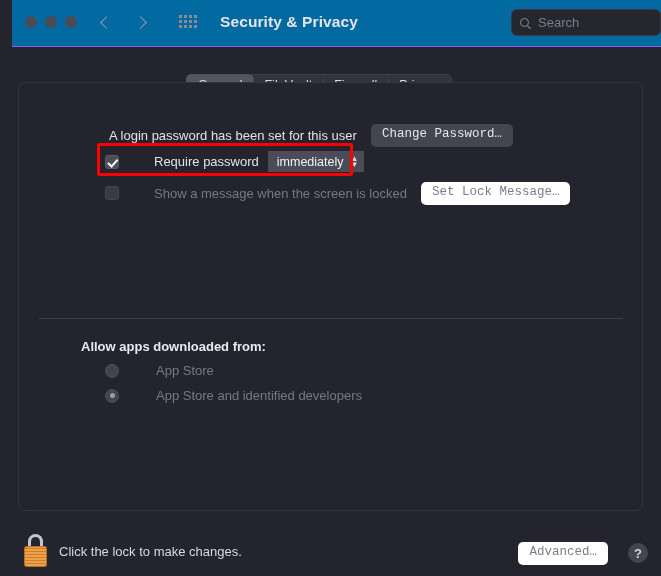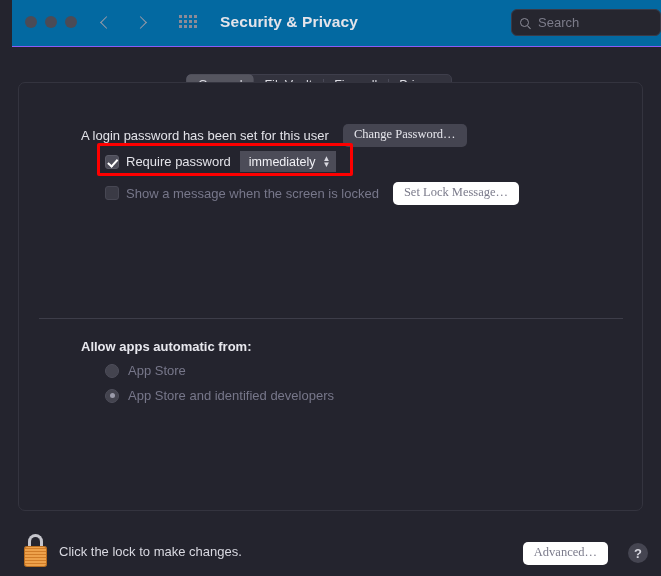--- a/index.html
+++ b/index.html
@@ -184,35 +184,36 @@
     border-radius: 7px;
     box-sizing: border-box;
   }
 
   .row { position: absolute; display: flex; align-items: center; }
 
   .label-text {
     font-size: 13px;
     color: #e2e2e8;
     white-space: nowrap;
+    margin-left: 28px;
   }
   .label-text.dim { color: #77778a; }
   .section-title {
     font-size: 13px;
     font-weight: bold;
     color: #e8e8ee;
     white-space: nowrap;
   }
 
   .btn {
     background: #454551;
     border: none;
     border-radius: 5px;
     color: #e6e6ec;
-    font-family: Liberation Serif, serif;
+    font-family: Liberation Mono, monospace;
     font-size: 12.5px;
     padding: 4px 11px 5px 11px;
     white-space: nowrap;
     line-height: 1.1;
   }
   .btn.dimmed { color: #7b7b8b; background: #ffffff; }
 
   
   .cb {
     width: 14px; height: 14px;
@@ -425,21 +426,21 @@
     <div class="row" style="left:86px; top:99px;">
       <span class="cb dim"></span>
       <span class="label-text dim">Show a message when the screen is locked</span>
       <button class="btn dimmed" style="margin-left:14px;">Set Lock Message…</button>
     </div>
 
 
     <div class="divider" style="position:absolute; left:20px; top:235px; width:584px;"></div>
 
     <div class="row" style="left:62px; top:256px;">
-      <span class="section-title">Allow apps automatic from:</span>
+      <span class="section-title">Allow apps downloaded from:</span>
     </div>
 
     <div class="row" style="left:86px; top:280px;">
       <span class="rb"></span>
       <span class="label-text dim">App Store</span>
     </div>
 
     <div class="row" style="left:86px; top:305px;">
       <span class="rb selected"></span>
       <span class="label-text dim">App Store and identified developers</span>

